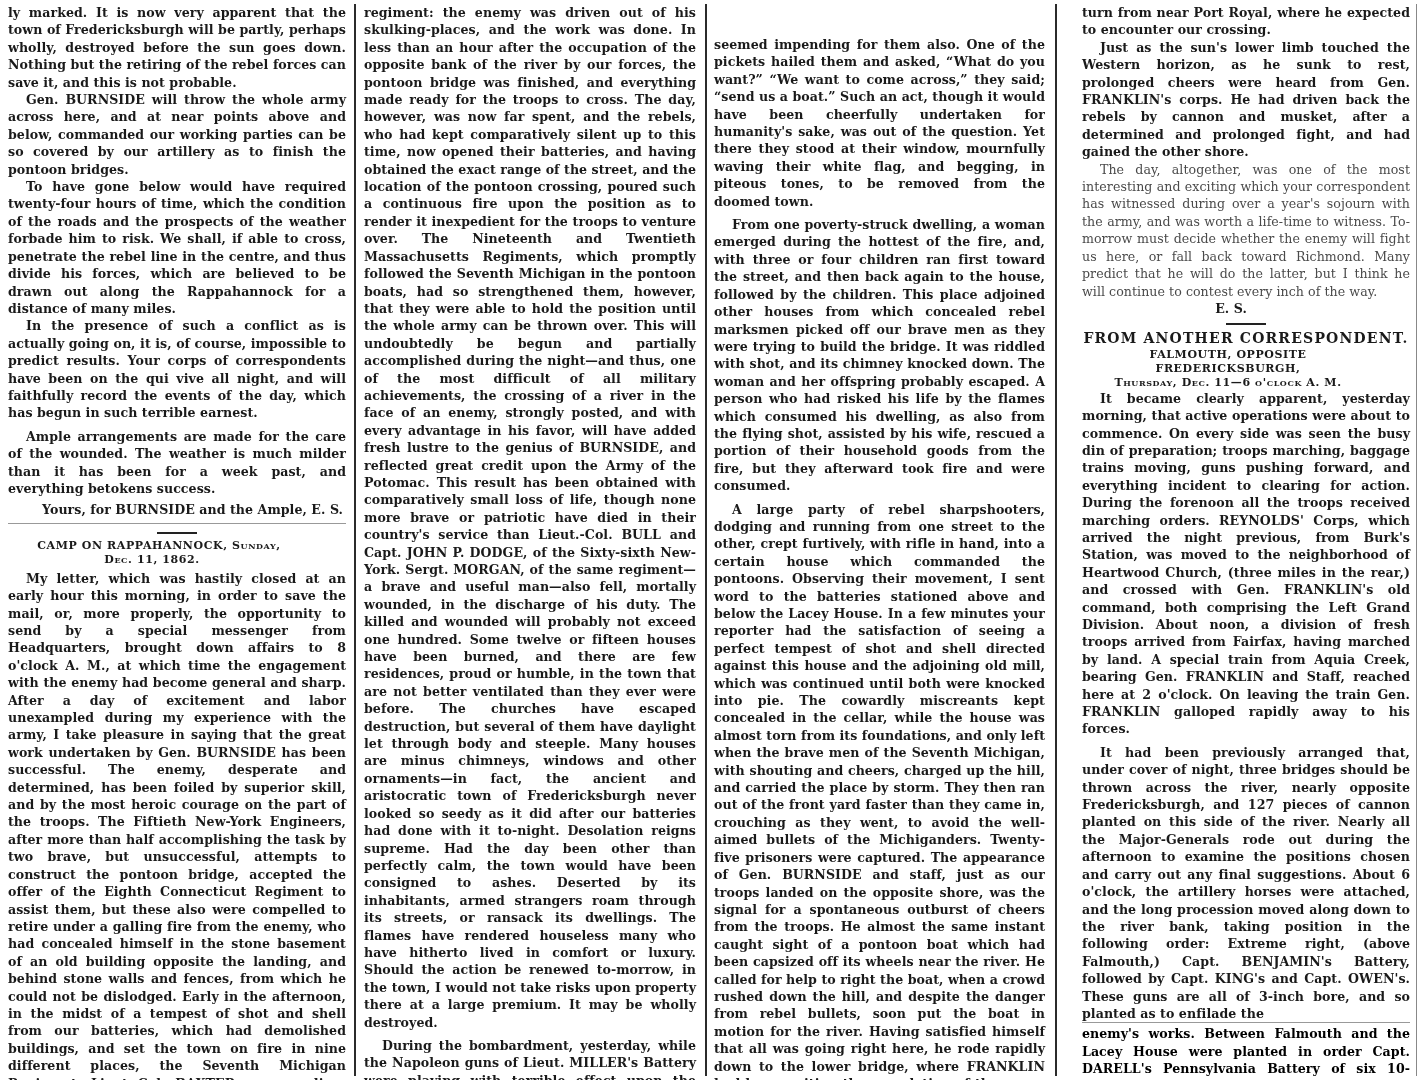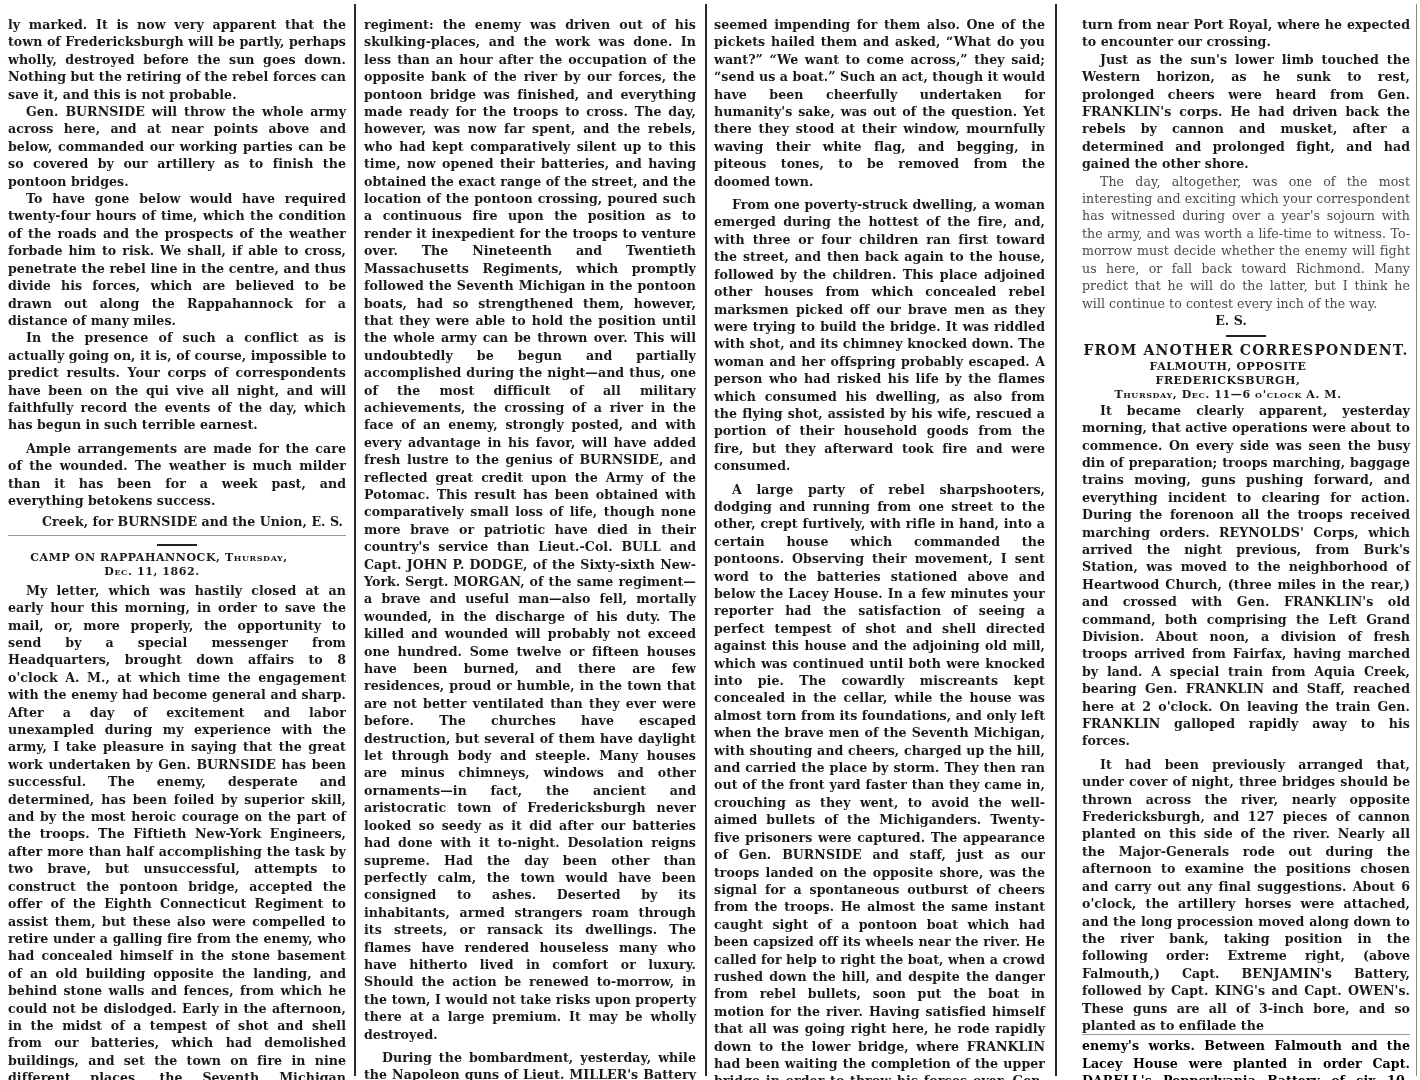--- a/index.html
+++ b/index.html
@@ -7,38 +7,38 @@
     width: 1420px; height: 1080px; overflow: hidden;
     background: #ffffff;
     font-family: "DejaVu Serif", "Liberation Serif", serif;
     color: #1a1a1a;
     position: relative;
   }
   .page {
     position: absolute; left: 0; top: 0; width: 1420px; height: 1080px;
   }
   .col {
-    position: absolute; top: 12px; bottom: 0;
+    position: absolute; top: 0; bottom: 0;
     box-sizing: border-box;
     padding: 4px 8px 0 6px;
     font-size: 12.6px;
     line-height: 17.4px;
     text-align: justify;
     font-weight: bold;
     letter-spacing: 0.05px;
   }
   .col p { margin: 0; text-indent: 18px; }
   .col p.gap { margin-top: 6px; }
   .col p.noindent { text-indent: 0; }
   .rule-v {
     position: absolute; top: 4px; bottom: 4px; width: 2px; background: #2b2b2b;
   }
   .c1 { left: 2px; width: 352px; }
   .c2 { left: 358px; width: 346px; }
-  .c3 { left: 708px; width: 345px; }
+  .c3 { left: 708px; width: 345px; margin-top: 32px; }
   .c4 { left: 1058px; width: 360px; padding-left: 24px; }
   .signoff { text-indent: 0 !important; padding-left: 34px; margin-top: 4px !important; }
   .initials-right { text-align: center; padding-right: 30px; text-indent: 0 !important; }
   .short-rule { width: 40px; height: 2px; background: #222; margin: 6px auto 5px auto; }
   .dateline {
     text-align: center; font-size: 11px; line-height: 14px;
     padding-right: 36px; text-indent: 0 !important;
     font-variant: small-caps; letter-spacing: 0.6px;
   }
   .heading-center {
@@ -55,24 +55,24 @@
 <body>
 
 <div class="page">
 
   <div class="col c1">
     <p class="noindent">ly marked. It is now very apparent that the town of Fredericksburgh will be partly, perhaps wholly, destroyed before the sun goes down. Nothing but the retiring of the rebel forces can save it, and this is not probable.</p>
     <p>Gen. BURNSIDE will throw the whole army across here, and at near points above and below, commanded our working parties can be so covered by our artillery as to finish the pontoon bridges.</p>
     <p>To have gone below would have required twenty-four hours of time, which the condition of the roads and the prospects of the weather forbade him to risk. We shall, if able to cross, penetrate the rebel line in the centre, and thus divide his forces, which are believed to be drawn out along the Rappahannock for a distance of many miles.</p>
     <p>In the presence of such a conflict as is actually going on, it is, of course, impossible to predict results. Your corps of correspondents have been on the qui vive all night, and will faithfully record the events of the day, which has begun in such terrible earnest.</p>
     <p class="gap">Ample arrangements are made for the care of the wounded. The weather is much milder than it has been for a week past, and everything betokens success.</p>
-    <p class="signoff">Creek, for BURNSIDE and the Union, E. S.</p>
+    <p class="signoff">Yours, for BURNSIDE and the Ample, E. S.</p>
     <div class="box-break">
       <div class="short-rule"></div>
-      <p class="dateline">CAMP ON RAPPAHANNOCK, Thursday,</p>
+      <p class="dateline">CAMP ON RAPPAHANNOCK, Sunday,</p>
       <p class="dateline" style="padding-right:50px">Dec. 11, 1862.</p>
     </div>
     <p style="margin-top:3px">My letter, which was hastily closed at an early hour this morning, in order to save the mail, or, more properly, the opportunity to send by a special messenger from Headquarters, brought down affairs to 8 o'clock A. M., at which time the engagement with the enemy had become general and sharp. After a day of excitement and labor unexampled during my experience with the army, I take pleasure in saying that the great work undertaken by Gen. BURNSIDE has been successful. The enemy, desperate and determined, has been foiled by superior skill, and by the most heroic courage on the part of the troops. The Fiftieth New-York Engineers, after more than half accomplishing the task by two brave, but unsuccessful, attempts to construct the pontoon bridge, accepted the offer of the Eighth Connecticut Regiment to assist them, but these also were compelled to retire under a galling fire from the enemy, who had concealed himself in the stone basement of an old building opposite the landing, and behind stone walls and fences, from which he could not be dislodged. Early in the afternoon, in the midst of a tempest of shot and shell from our batteries, which had demolished buildings, and set the town on fire in nine different places, the Seventh Michigan Regiment, Lieut.-Col. BAXTER, commanding, was directed to cross in pontoon boats and carry the town by storm. This daring feat was accomplished in the handsomest manner by this gallant</p>
   </div>
   <div class="rule-v" style="left:354px"></div>
 
   <div class="col c2">
     <p class="noindent">regiment: the enemy was driven out of his skulking-places, and the work was done. In less than an hour after the occupation of the opposite bank of the river by our forces, the pontoon bridge was finished, and everything made ready for the troops to cross. The day, however, was now far spent, and the rebels, who had kept comparatively silent up to this time, now opened their batteries, and having obtained the exact range of the street, and the location of the pontoon crossing, poured such a continuous fire upon the position as to render it inexpedient for the troops to venture over. The Nineteenth and Twentieth Massachusetts Regiments, which promptly followed the Seventh Michigan in the pontoon boats, had so strengthened them, however, that they were able to hold the position until the whole army can be thrown over. This will undoubtedly be begun and partially accomplished during the night—and thus, one of the most difficult of all military achievements, the crossing of a river in the face of an enemy, strongly posted, and with every advantage in his favor, will have added fresh lustre to the genius of BURNSIDE, and reflected great credit upon the Army of the Potomac. This result has been obtained with comparatively small loss of life, though none more brave or patriotic have died in their country's service than Lieut.-Col. BULL and Capt. JOHN P. DODGE, of the Sixty-sixth New-York. Sergt. MORGAN, of the same regiment—a brave and useful man—also fell, mortally wounded, in the discharge of his duty. The killed and wounded will probably not exceed one hundred. Some twelve or fifteen houses have been burned, and there are few residences, proud or humble, in the town that are not better ventilated than they ever were before. The churches have escaped destruction, but several of them have daylight let through body and steeple. Many houses are minus chimneys, windows and other ornaments—in fact, the ancient and aristocratic town of Fredericksburgh never looked so seedy as it did after our batteries had done with it to-night. Desolation reigns supreme. Had the day been other than perfectly calm, the town would have been consigned to ashes. Deserted by its inhabitants, armed strangers roam through its streets, or ransack its dwellings. The flames have rendered houseless many who have hitherto lived in comfort or luxury. Should the action be renewed to-morrow, in the town, I would not take risks upon property there at a large premium. It may be wholly destroyed.</p>
     <p class="gap">During the bombardment, yesterday, while the Napoleon guns of Lieut. MILLER's Battery were playing with terrible effect upon the main street, fronting the wire-bridge, two women appeared at their windows fronting the river, and waved a white flag. The flames were devouring the house directly in their rear, and certain destruction</p>
   </div>

